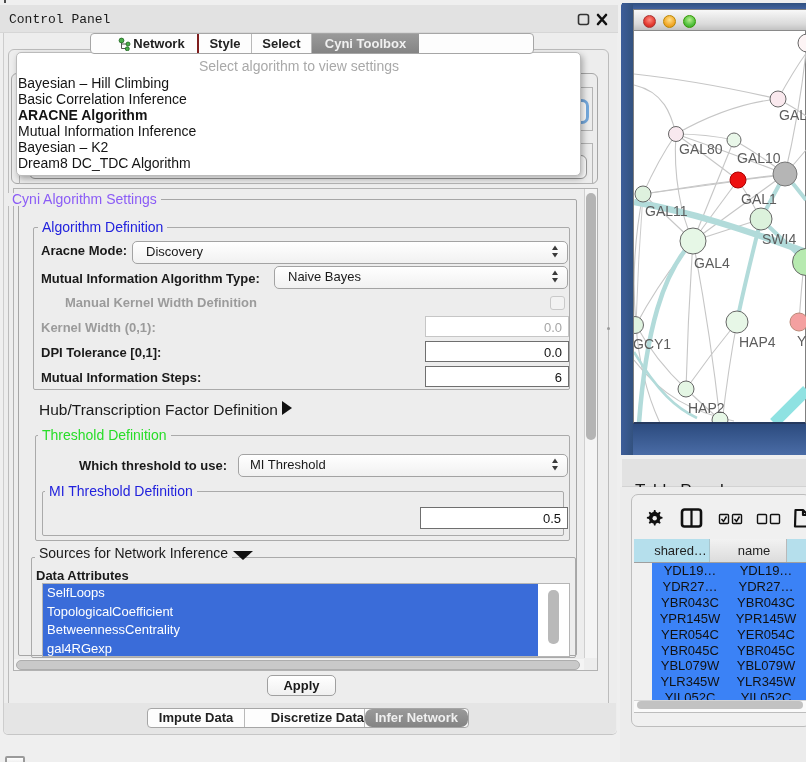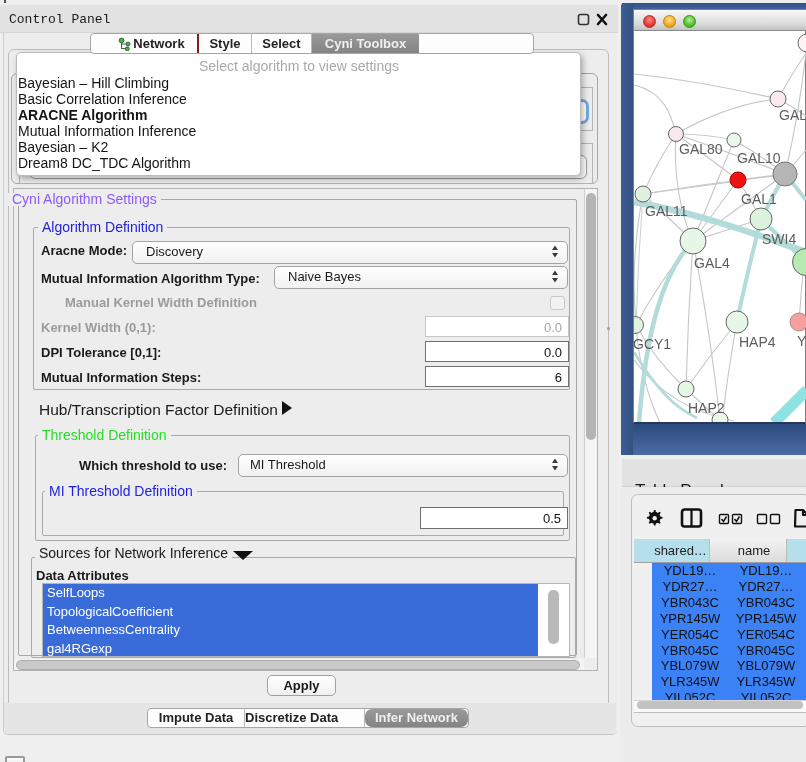--- a/index.html
+++ b/index.html
@@ -114,21 +114,21 @@
   <div class="abs" style="left:43px;top:584px;width:495px;height:72px;background:#3a6cd9;"></div>
   <div class="abs" style="left:47px;top:584px;width:480px;font-size:13px;color:#fff;line-height:18.6px;">SelfLoops<br>TopologicalCoefficient<br>BetweennessCentrality<br>gal4RGexp</div>
   <div class="abs" style="left:548px;top:590px;width:11px;height:54px;background:#b9b9b9;border-radius:5px;"></div>
 
   <div class="abs" style="left:267px;top:675px;width:69px;height:21px;background:linear-gradient(#ffffff,#f0f0f0);border:1px solid #a0a0a0;border-radius:5px;box-sizing:border-box;text-align:center;font-size:13px;font-weight:bold;color:#1a1a1a;line-height:19px;">Apply</div>
 
   <div class="abs" style="left:4px;top:703px;width:612px;height:31px;background:#e5e5e5;border-radius:0 0 5px 5px;"></div>
 
   <div class="abs" style="left:147px;top:708px;width:322px;height:20px;background:#fdfdfd;border:1px solid #a6a6a6;border-radius:4px;box-sizing:border-box;display:flex;overflow:hidden;">
     <div style="width:96px;border-right:1px solid #b9b9b9;text-align:center;font-size:13px;font-weight:bold;color:#222;line-height:18px;">Impute Data</div>
-    <div style="width:119px;border-right:1px solid #b9b9b9;text-align:left;font-size:13px;font-weight:bold;color:#222;line-height:18px;">Discretize Data</div>
+    <div style="width:119px;border-right:1px solid #b9b9b9;text-align:right;font-size:13px;font-weight:bold;color:#222;line-height:18px;">Discretize Data</div>
     <div style="flex:1;background:linear-gradient(#9a9a9a,#848484);text-align:center;font-size:13px;font-weight:bold;color:#f0f0f0;line-height:18px;border-radius:7px;">Infer Network</div>
   </div>
 
   <div class="abs" style="left:16px;top:52px;width:565px;height:124px;background:#fff;border:1px solid #bbb;border-radius:5px;box-sizing:border-box;box-shadow:2px 3px 6px rgba(0,0,0,0.30);"></div>
   <div class="abs" style="left:14px;top:58px;width:570px;text-align:center;font-size:14px;color:#a9a9a9;">Select algorithm to view settings</div>
   <div class="abs" style="left:18px;top:75px;font-size:14px;color:#141414;line-height:16px;">Bayesian – Hill Climbing<br>Basic Correlation Inference<br><b>ARACNE Algorithm</b><br>Mutual Information Inference<br>Bayesian – K2<br>Dream8 DC_TDC Algorithm</div>
 
   <div class="abs" style="left:90px;top:33px;width:444px;height:21px;background:#fdfdfd;border:1px solid #a6a6a6;border-radius:4px;box-sizing:border-box;display:flex;overflow:hidden;">
     <div style="width:91px;border-right:2px solid #7f1d1d;text-align:center;font-size:13px;font-weight:bold;color:#222;line-height:19px;padding-left:15px;">
       <svg width="13" height="14" viewBox="0 0 13 14" style="vertical-align:-3px;margin-right:2px;">

